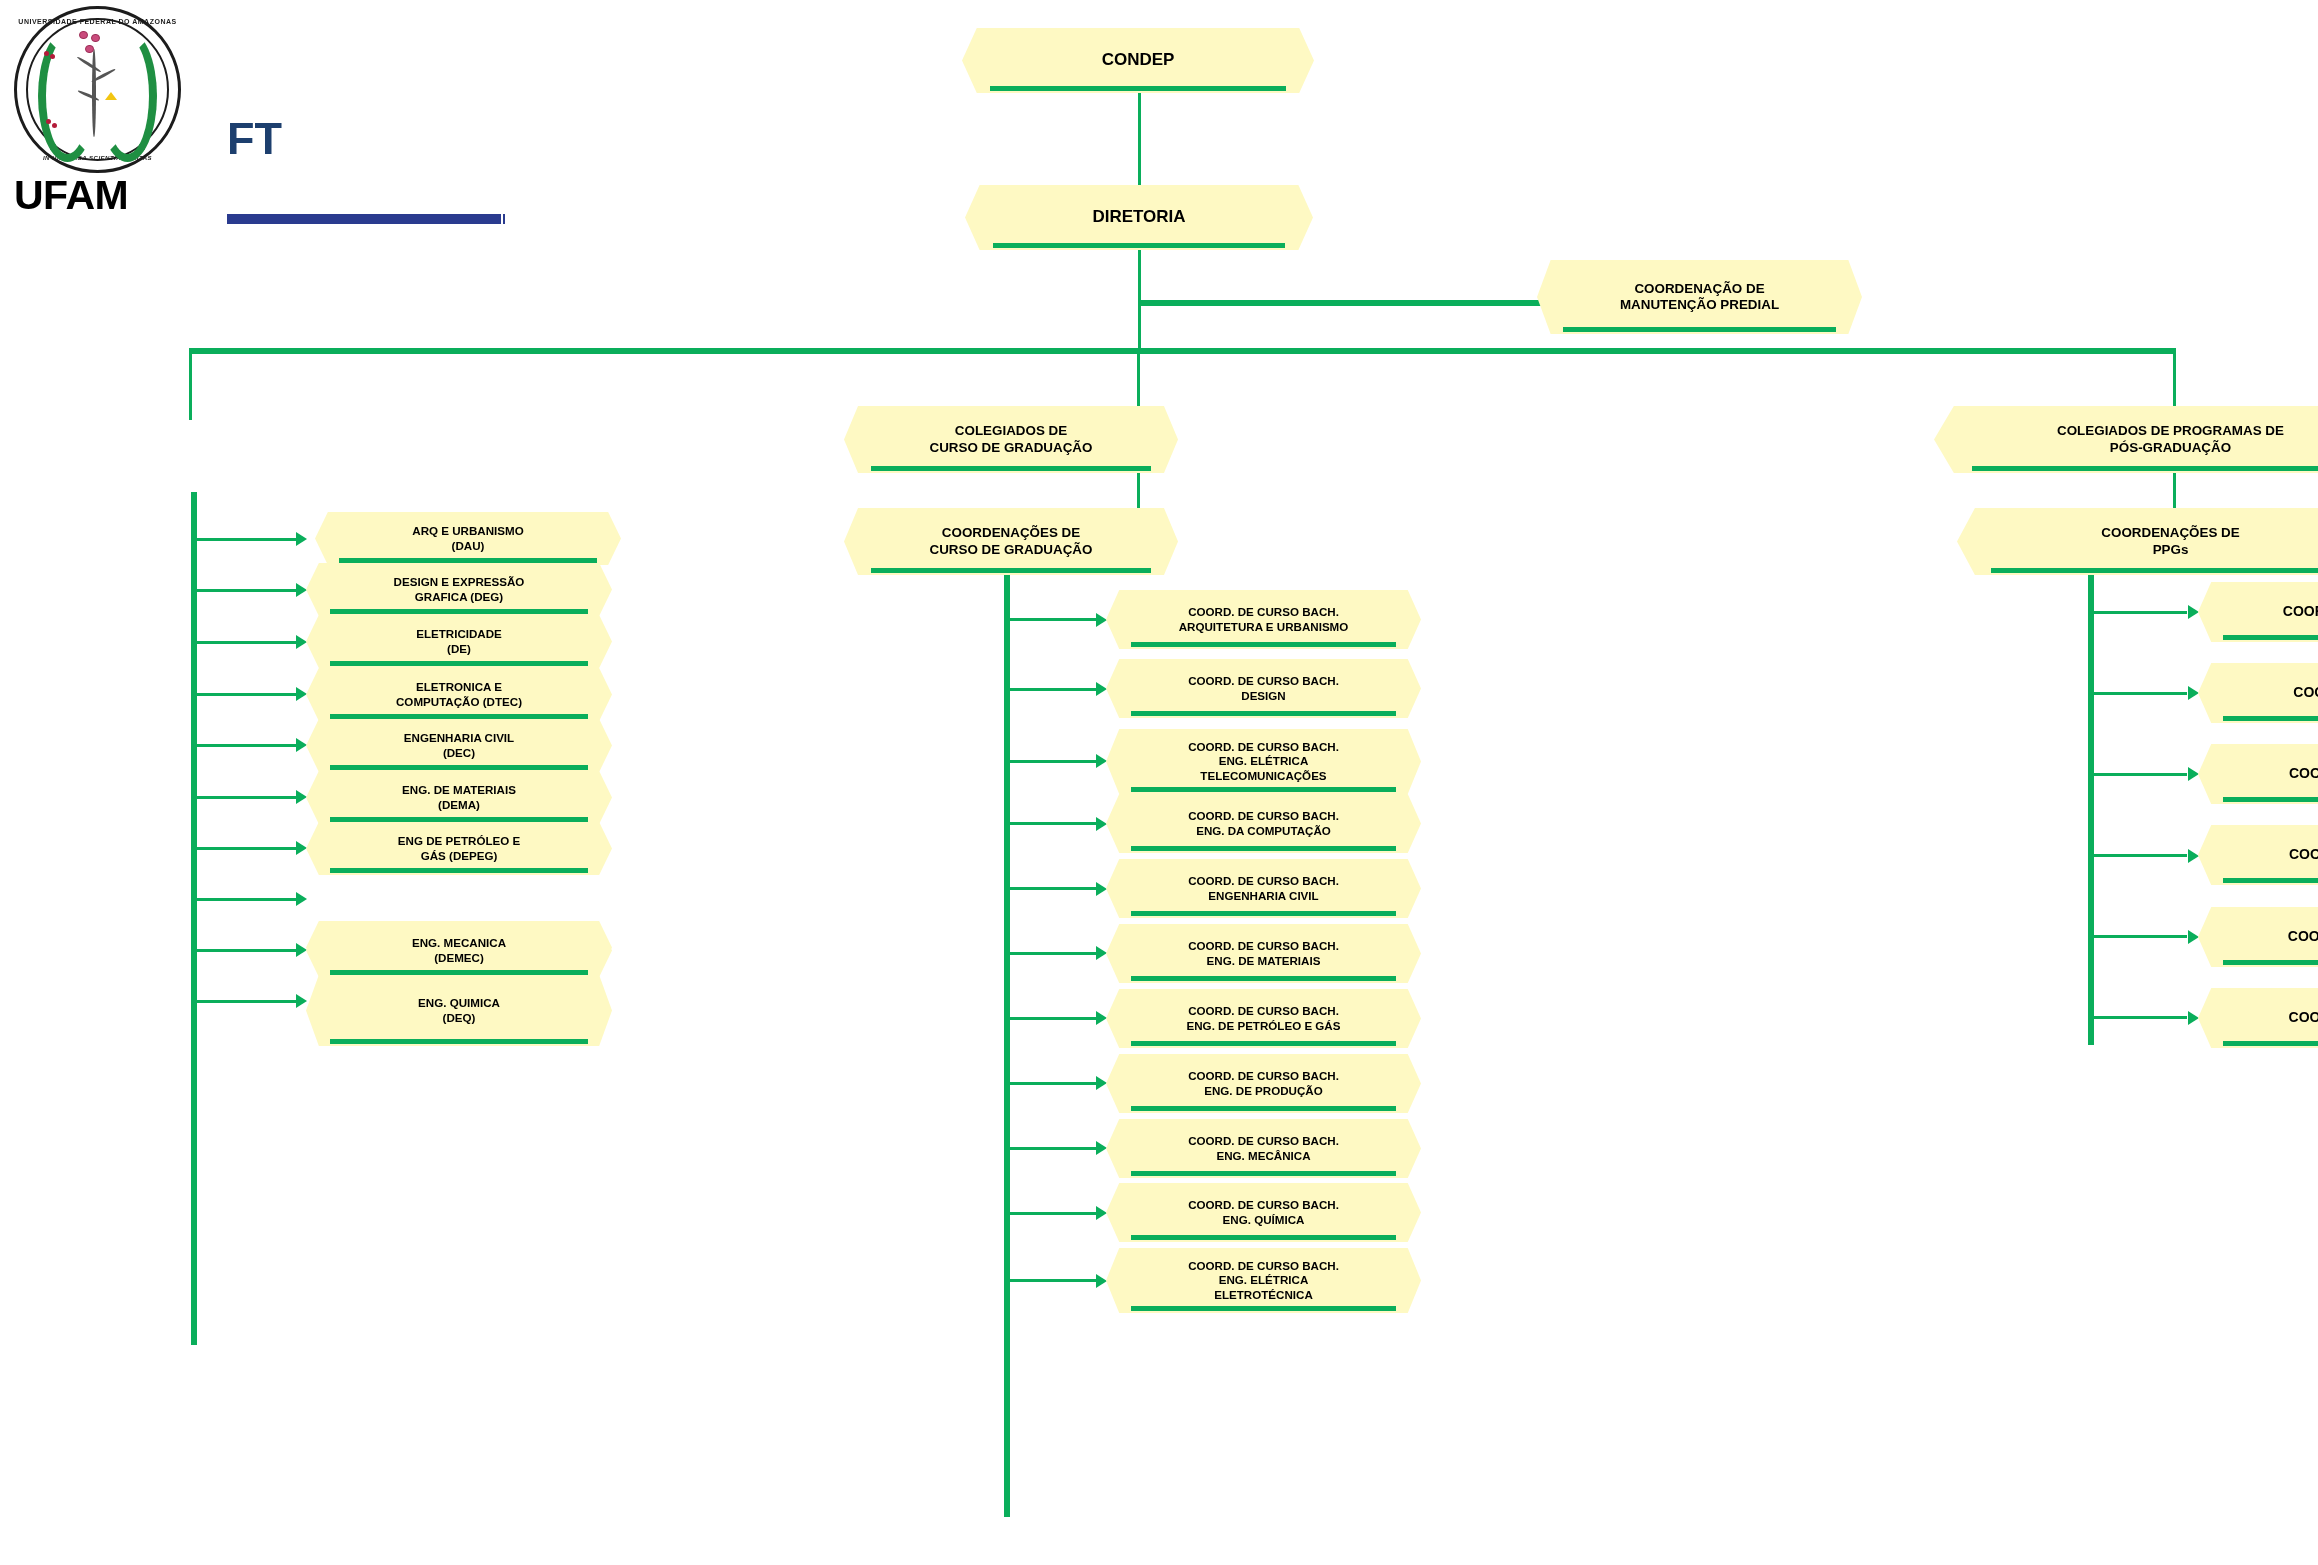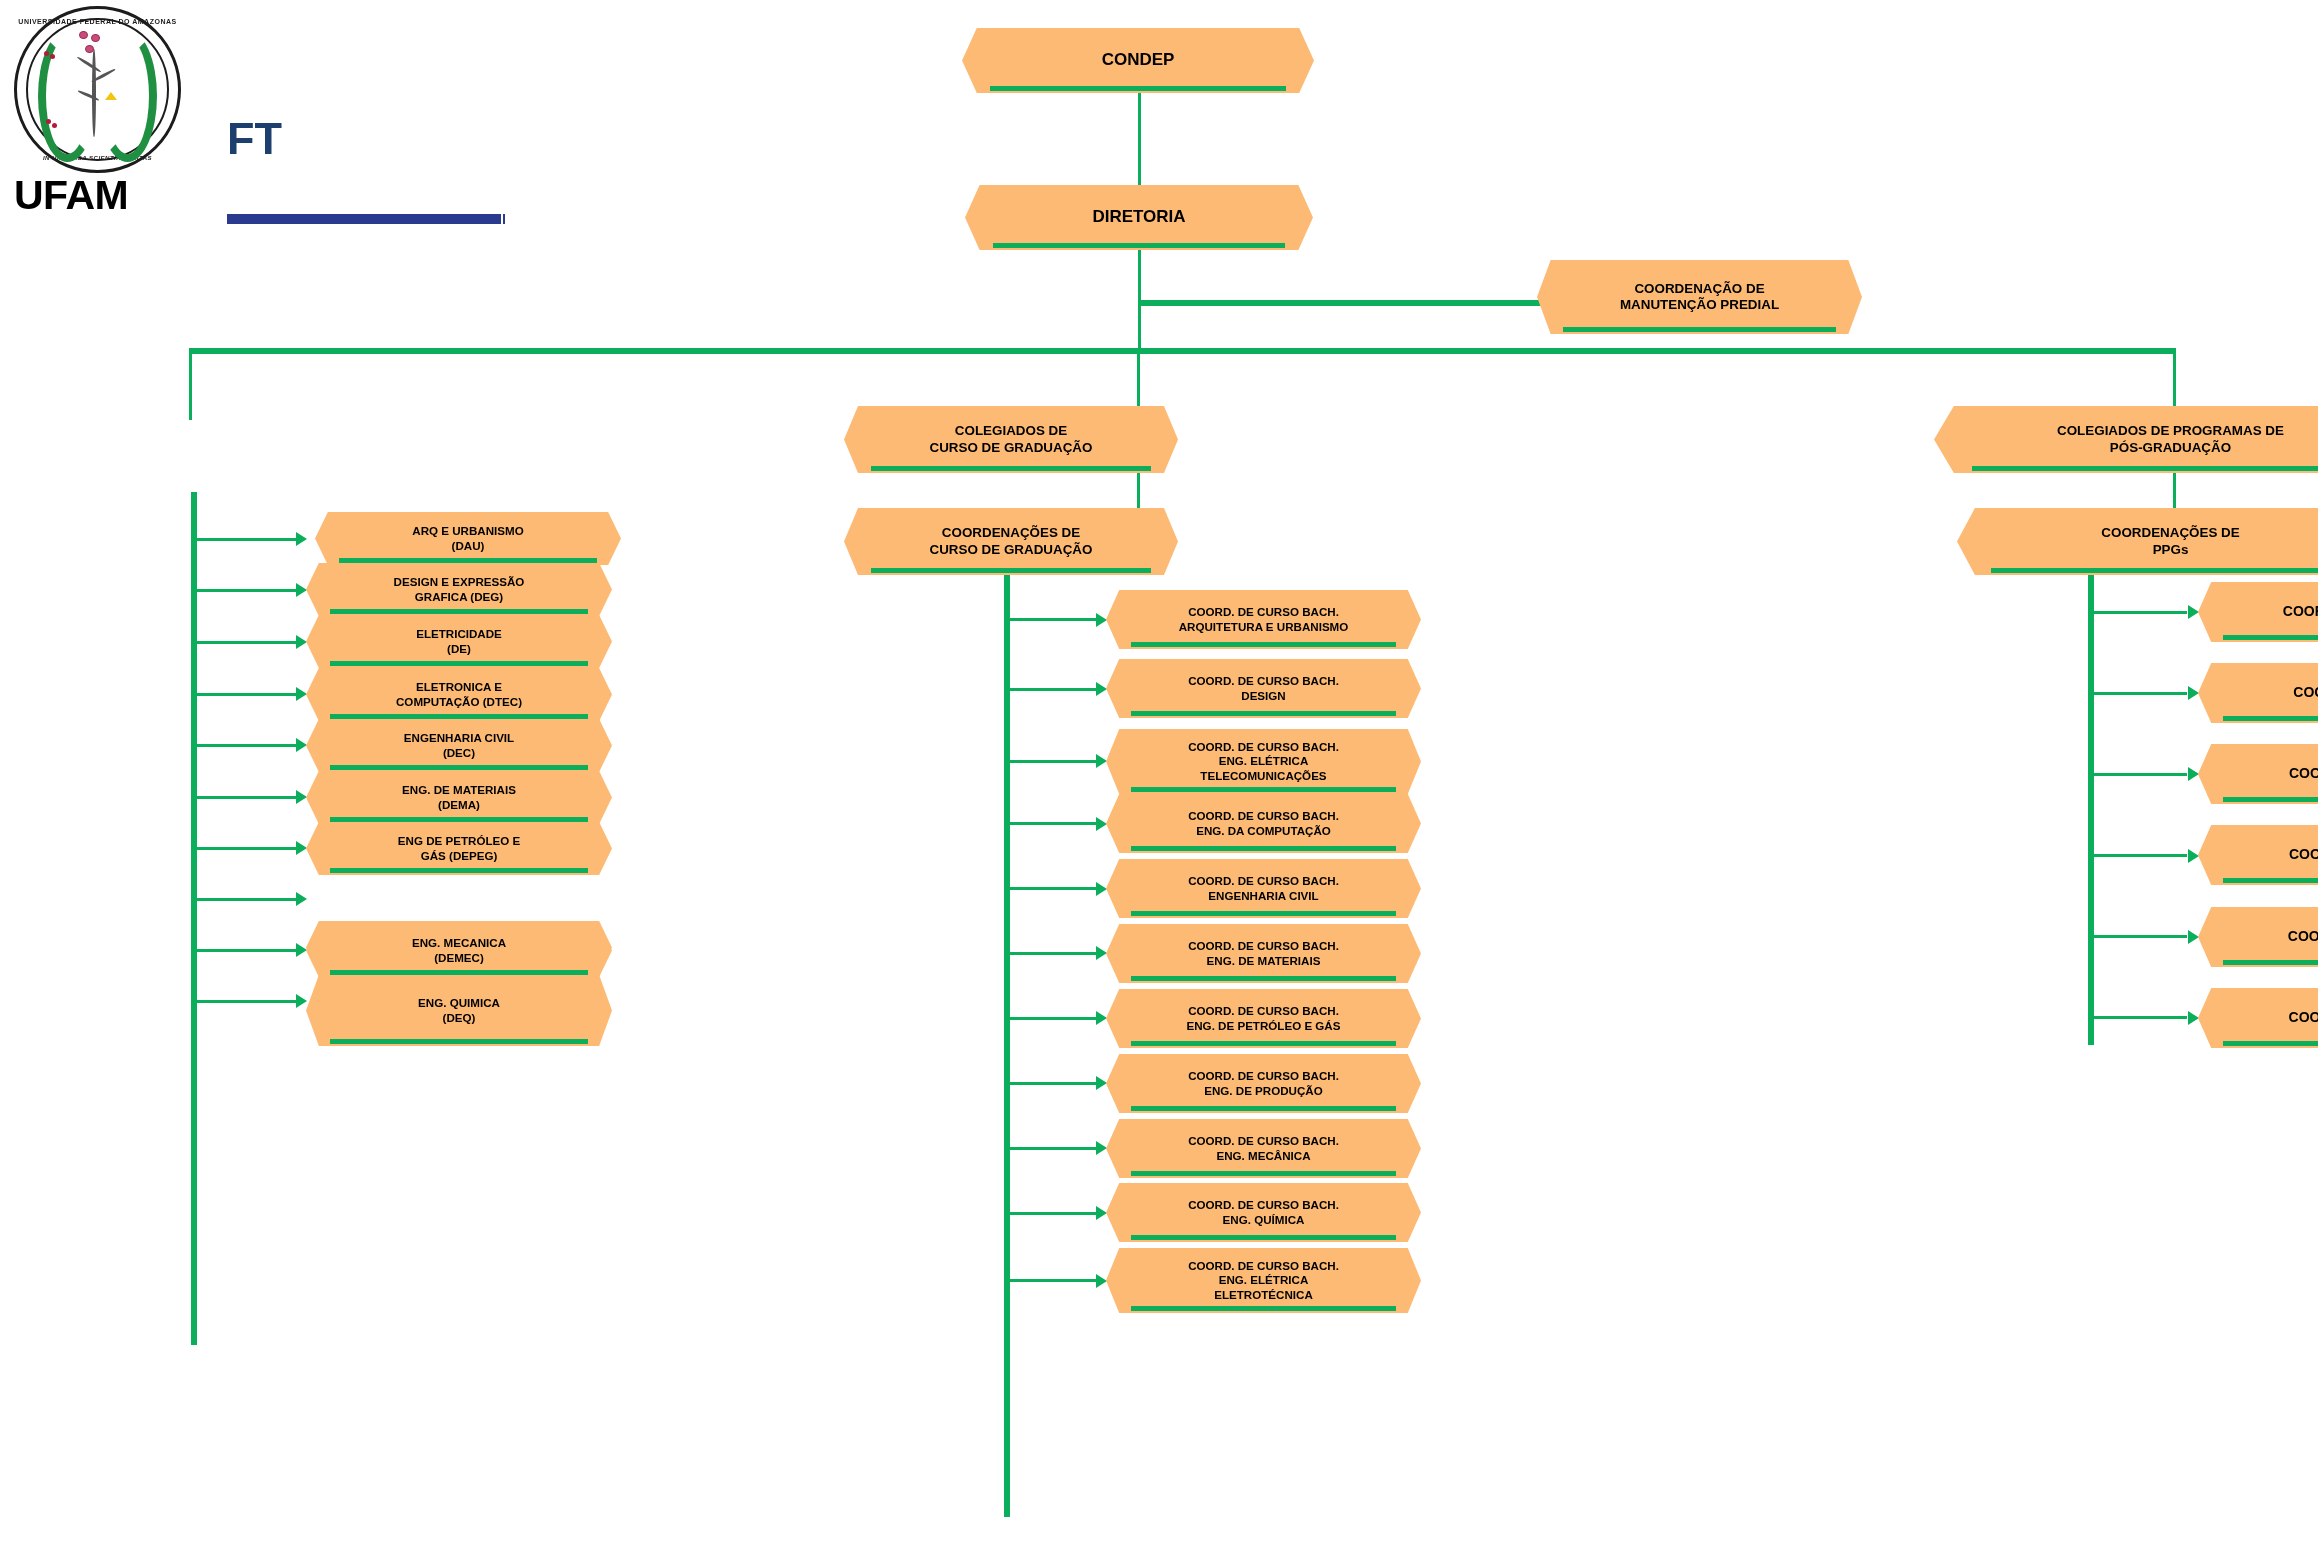--- a/index.html
+++ b/index.html
@@ -85,21 +85,21 @@
     border-top:7px solid transparent;
     border-bottom:7px solid transparent;
     border-left:11.6px solid #0aae5b;
   }
 
   
   .node{
     position:absolute;
     -webkit-clip-path:polygon(4.2% 0%, 95.8% 0%, 100% 50%, 95.8% 100%, 4.2% 100%, 0% 50%);
     clip-path:polygon(4.2% 0%, 95.8% 0%, 100% 50%, 95.8% 100%, 4.2% 100%, 0% 50%);
-    background:#fdba74;
+    background:#fef9c3;
     display:flex;align-items:center;justify-content:center;
     text-align:center;
     box-sizing:border-box;
   }
   .node .label{
     color:#000000;font-weight:bold;line-height:1.22;
     padding:0 6%;
     white-space:pre-line;
     position:relative;z-index:2;
   }

